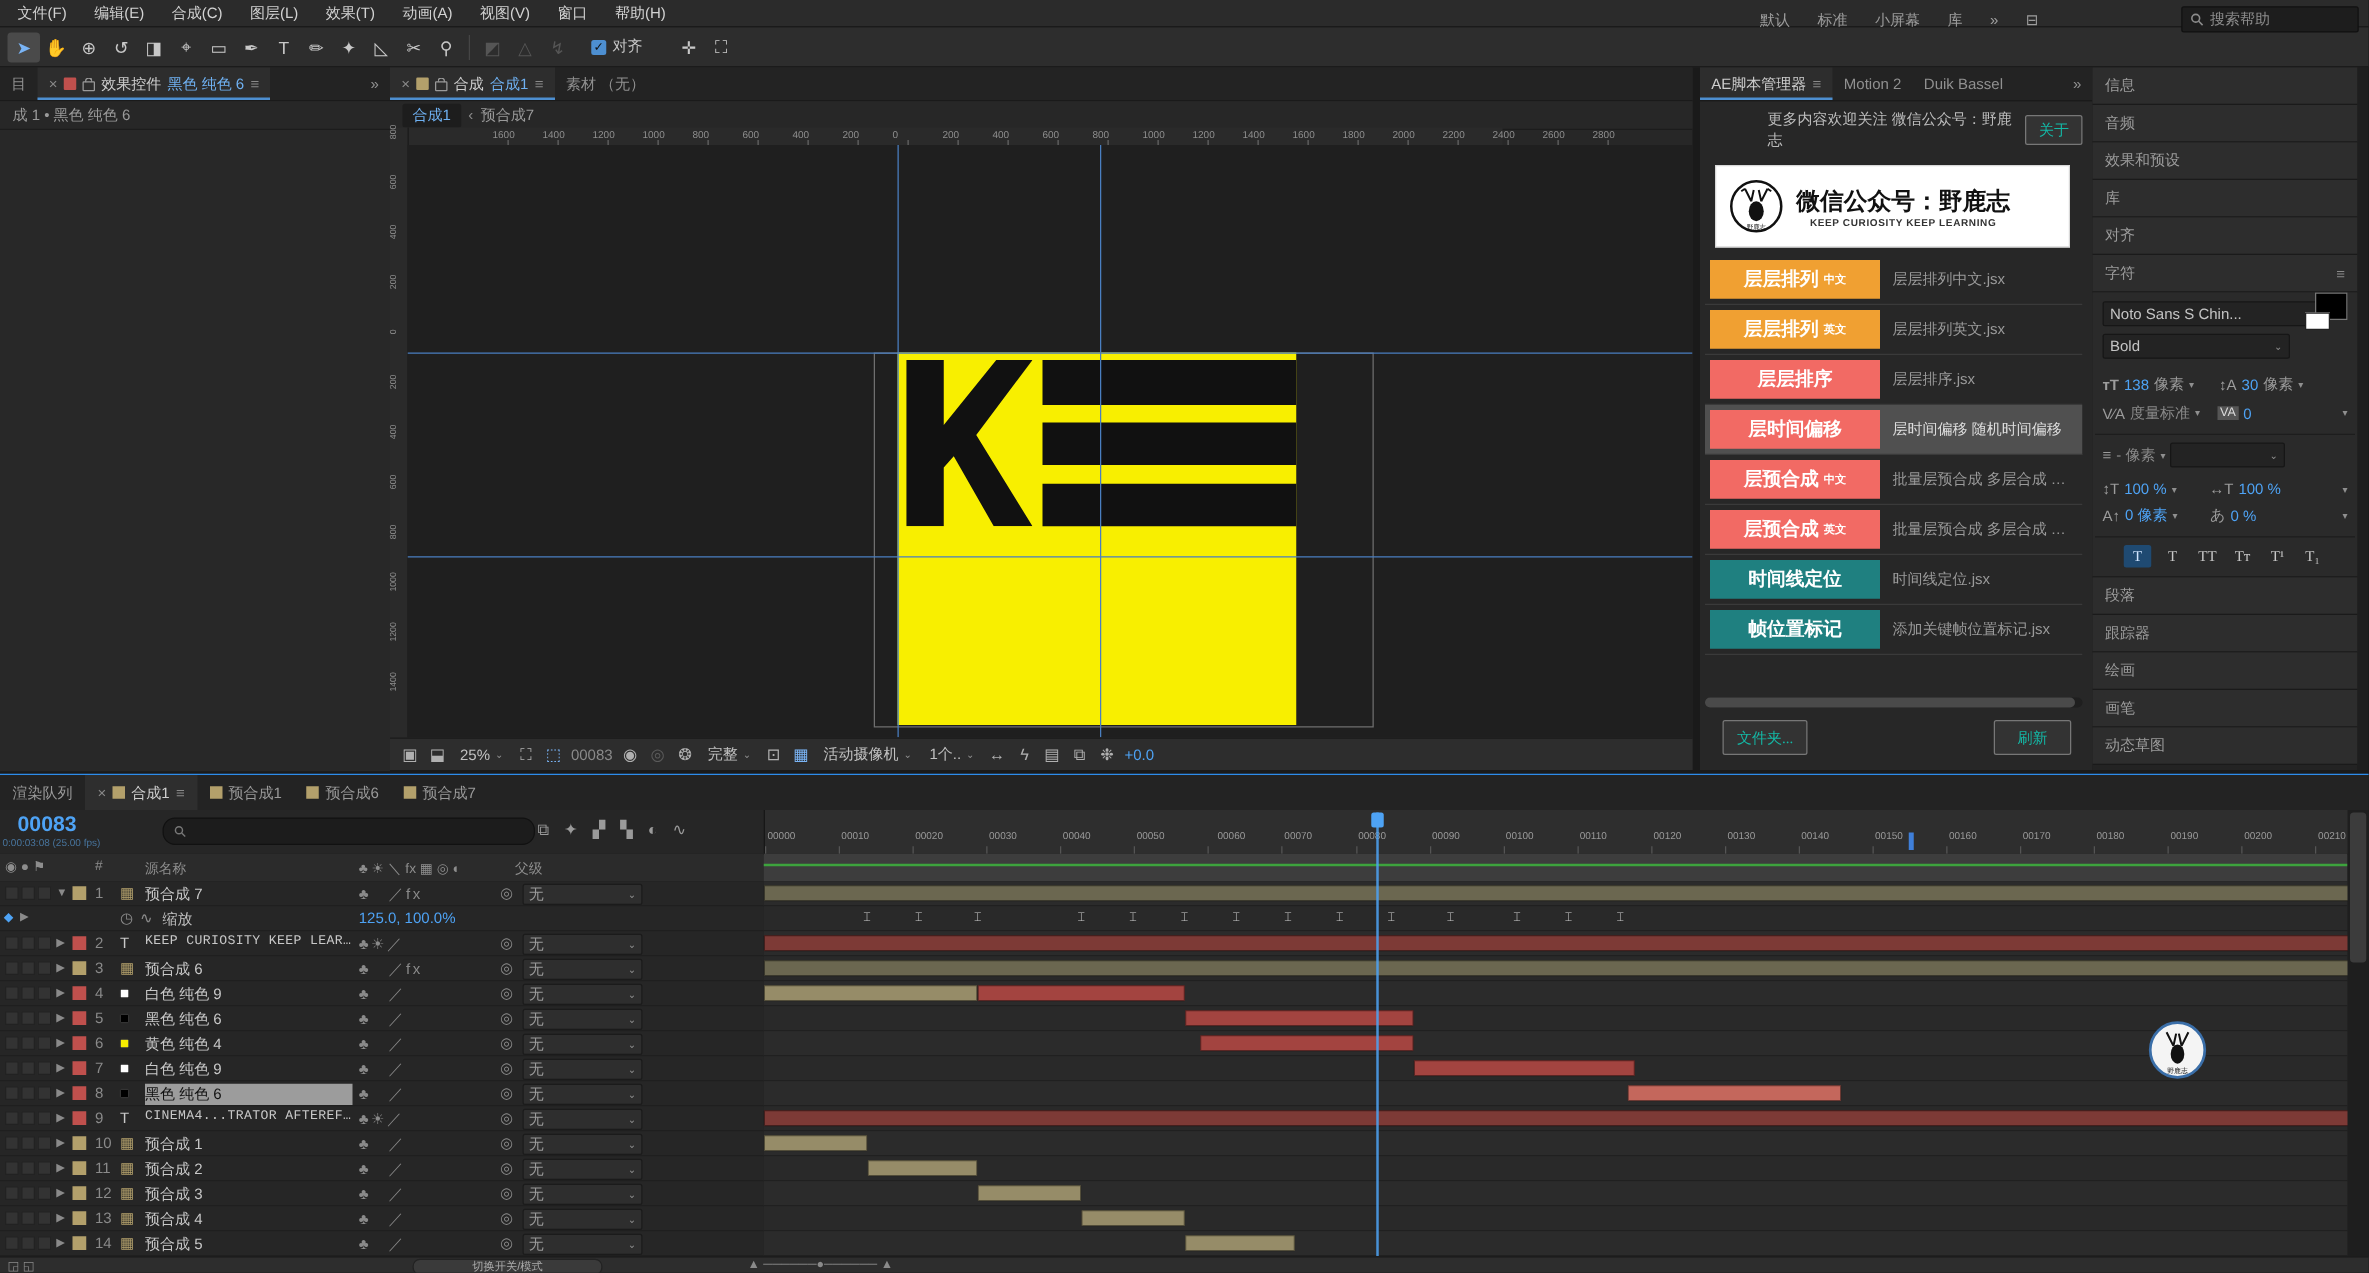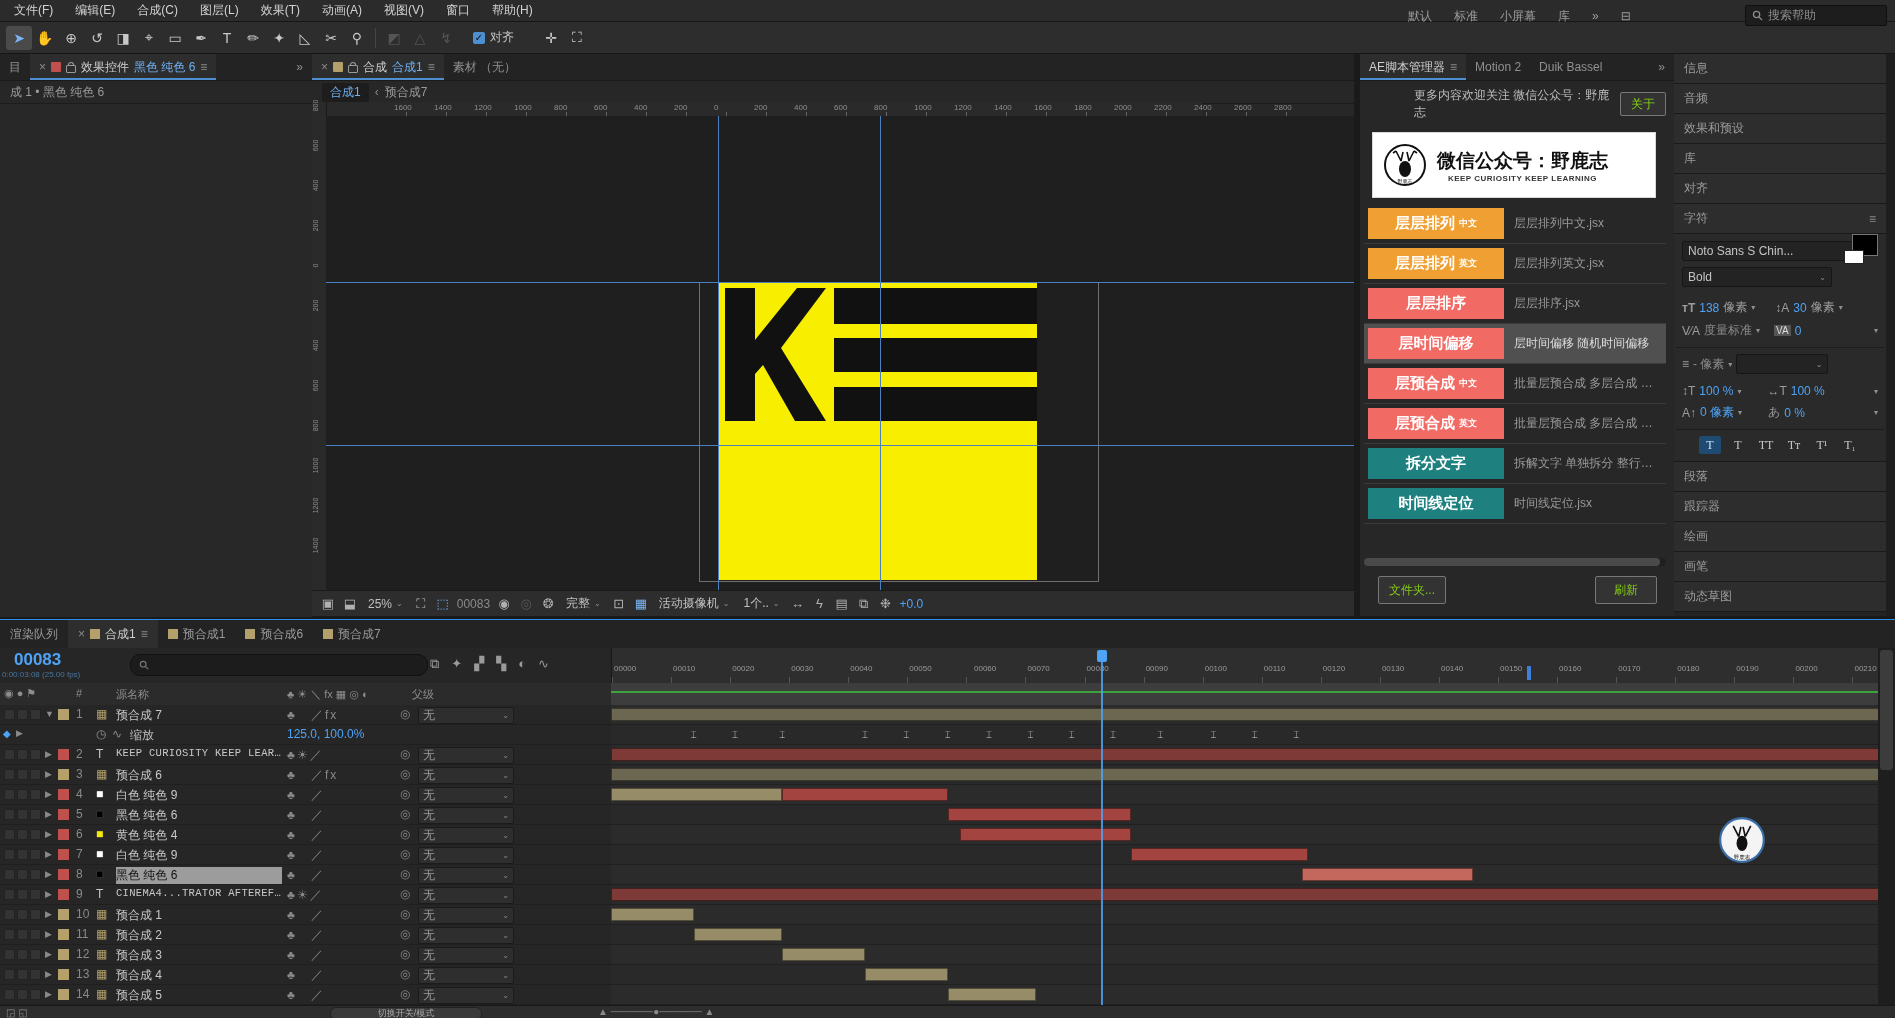--- a/index.html
+++ b/index.html
@@ -48,21 +48,21 @@
   .vb-icon{color:#b0b0b0;font-size:13px;min-width:16px;text-align:center;}
   .vb-icon.on{color:#7ab4f5;}
   .vb-icon.off{color:#5a5a5a;}
   .vb-sel{display:flex;align-items:center;gap:4px;background:transparent;color:#c0c0c0;padding:1px 4px;}
   .caret{font-size:8px;color:#8f8f8f;}
   
   .script-item{height:39px;display:flex;align-items:center;gap:10px;border-bottom:1px solid #3a3a3a;padding:0 4px;}
   .badge{width:136px;height:31px;display:flex;align-items:center;justify-content:center;gap:4px;color:#fff;font-weight:bold;font-size:15px;flex:none;}
   .badge small{font-size:9px;font-weight:bold;}
   .script-desc{color:#9a9a9a;font-size:12px;}
-  .btn{background:#333;border:1px solid #777;color:#84cc16;border-radius:2px;display:inline-flex;align-items:center;justify-content:center;}
+  .btn{background:#333;border:1px solid #777;color:#14b8a6;border-radius:2px;display:inline-flex;align-items:center;justify-content:center;font-family:Liberation Serif, serif;}
   
   .side-head{height:29px;background:#2d2d2d;border-bottom:1px solid #1a1a1a;display:flex;align-items:center;justify-content:space-between;padding:0 10px;color:#9c9c9c;}
   .char-row{display:flex;align-items:center;gap:4px;padding:3px 6px;color:#9c9c9c;}
   .mini-sel{flex:1;background:#232323;border:1px solid #161616;border-radius:2px;height:18px;display:flex;align-items:center;justify-content:space-between;padding:0 5px;color:#c4c4c4;}
   .fauxT{width:22px;height:18px;display:flex;align-items:center;justify-content:center;color:#c8c8c8;border-radius:2px;font-family:"Liberation Serif",serif;}
   .fauxT.on{background:#1f4a72;color:#cfe4ff;}
   
   #timeline{left:0;top:619px;width:1895px;height:399px;background:#262626;border-top:1px solid #2d8ceb;}
   .tl-tab{display:flex;align-items:center;gap:5px;padding:0 10px;color:#9a9a9a;}
   .tl-tab.active{background:#2e2e2e;color:#d0d0d0;}
@@ -362,29 +362,29 @@
       </div>
       <div class="script-item">
         <span class="badge" style="background: rgb(242, 106, 100);">
           <span>层预合成</span>
           <small>英文</small>
         </span>
         <span class="script-desc nowrap">批量层预合成 多层合成 批量</span>
       </div>
       <div class="script-item">
         <span class="badge" style="background: rgb(31, 128, 128);">
-          <span>拆分文字</span>
-        </span>
-        <span class="script-desc nowrap">拆解文字 单独拆分 整行拆分</span>
+          <span>时间线定位</span>
+        </span>
+        <span class="script-desc nowrap">时间线定位.jsx</span>
       </div>
       <div class="script-item">
         <span class="badge" style="background: rgb(31, 128, 128);">
-          <span>时间线定位</span>
-        </span>
-        <span class="script-desc nowrap">时间线定位.jsx</span>
+          <span>帧位置标记</span>
+        </span>
+        <span class="script-desc nowrap">添加关键帧位置标记.jsx</span>
       </div>
     </div>
   <div class="abs" style="left:4px;top:504px;width:302px;height:8px;background:#1f1f1f;border-radius:4px;">
     <div style="width:296px;height:8px;background:#4a4a4a;border-radius:4px;"></div>
   </div>
   <span class="btn" style="position:absolute;left:18px;top:522px;width:66px;height:26px;">文件夹...</span>
   <span class="btn" style="position:absolute;left:235px;top:522px;width:60px;height:26px;">刷新</span>
 </div>
 
 <div class="panel" id="sidebar" style="left:1674px;top:54px;width:212px;height:562px;background:#232323;">

